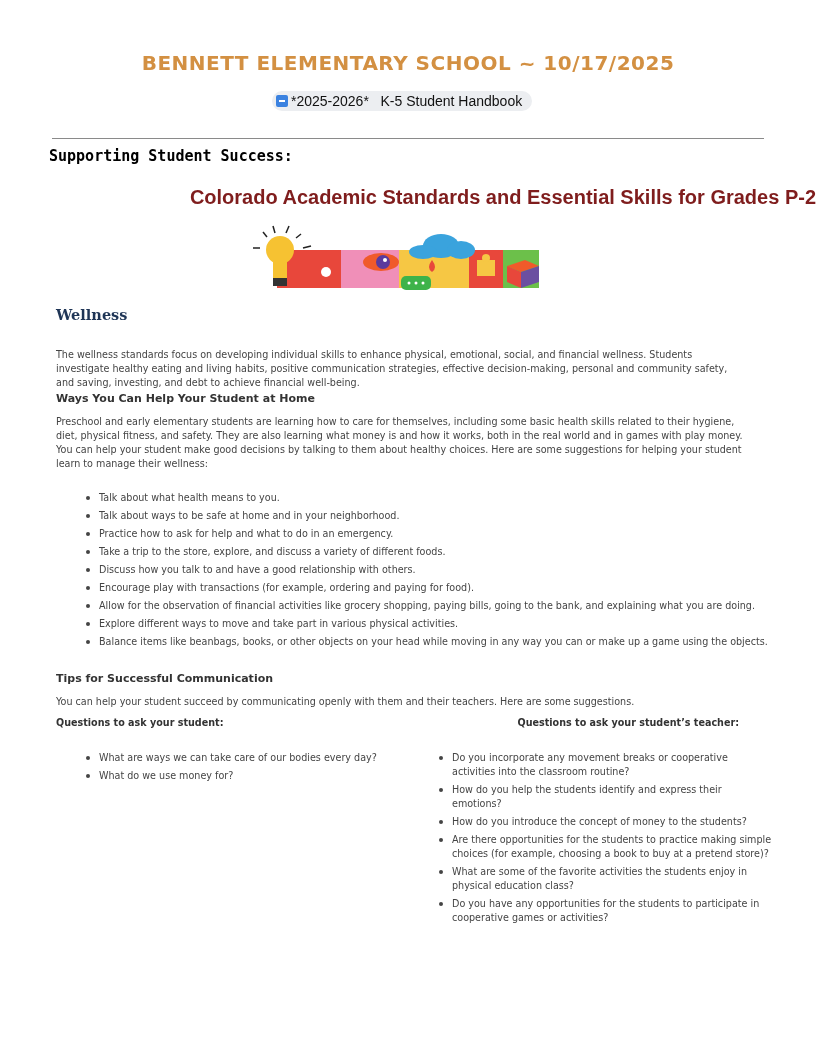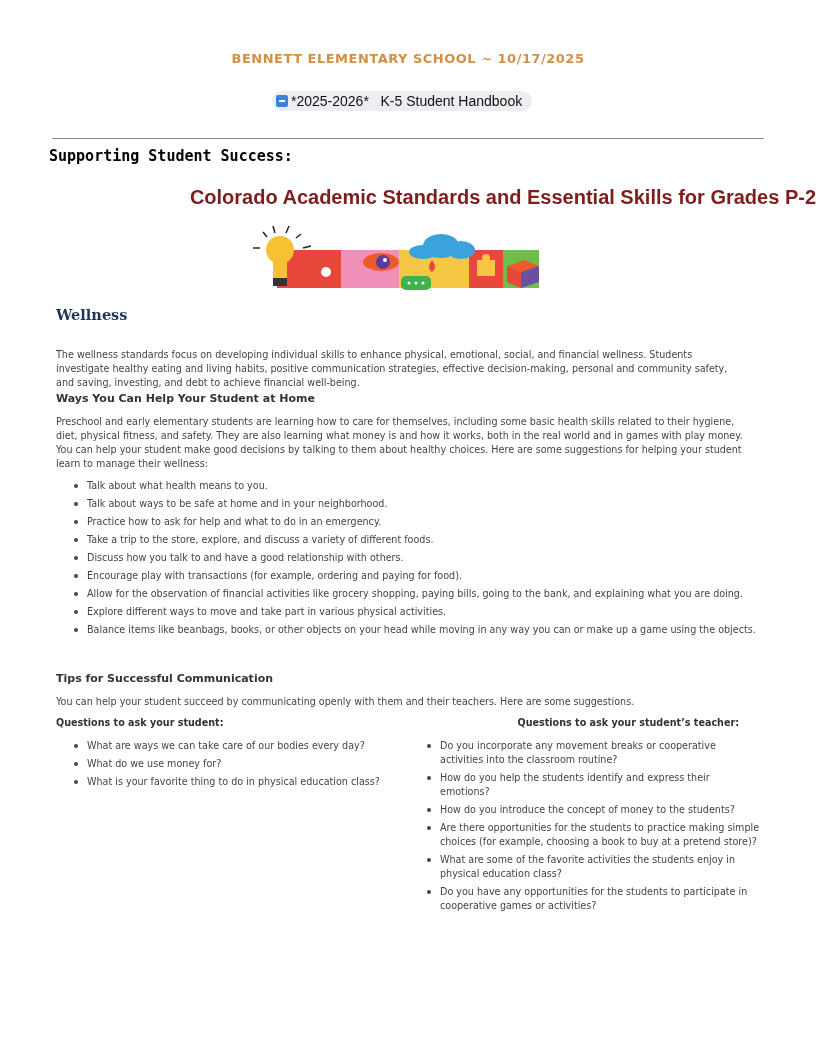--- a/index.html
+++ b/index.html
@@ -1,20 +1,20 @@
 <!DOCTYPE html>
 <html><head>
   <meta charset="utf-8">
   <style>
     html, body { margin: 0; padding: 0; background: #ffffff; }
     body { width: 816px; height: 1056px; position: relative; overflow: hidden; font-family: "DejaVu Sans", sans-serif; color: #333; }
 
     .school-header {
       position: absolute; top: 51px; left: 0; width: 816px; text-align: center;
-      font-family: "DejaVu Sans", sans-serif; font-weight: bold; font-size: 13px;
+      font-family: "DejaVu Sans", sans-serif; font-weight: bold; font-size: 20px;
       color: #d39042; letter-spacing: 0.5px;
     }
     .handbook-chip {
       position: absolute; top: 91px; left: 272px; height: 20px;
       background: #eceef1; border-radius: 10px; padding: 0 10px 0 4px;
       display: flex; align-items: center; gap: 3px;
       font-family: "Liberation Sans", sans-serif; font-size: 14px; color: #111;
     }
     .chip-icon {
       width: 12px; height: 12px; background: #3b82e0; border-radius: 2px;
@@ -34,21 +34,21 @@
       font-family: "Liberation Sans", sans-serif; font-weight: bold; font-size: 20px; color: #7f1d1d;
     }
 
     .banner { position: absolute; top: 224px; left: 251px; width: 292px; height: 68px; }
 
     .content { position: absolute; left: 56px; width: 690px; font-family: "DejaVu Sans", sans-serif; }
     .h2 { font-family: "DejaVu Serif", serif; font-weight: bold; font-size: 14.5px; color: #1f3556; }
     .para { font-size: 9.6px; line-height: 14px; color: #444; }
     .h3 { font-size: 11px; font-weight: bold; color: #333; }
     .h4 { font-size: 9.6px; font-weight: bold; color: #333; }
-    ul.bullets { margin: 0; padding: 0 0 0 31px; list-style: none; }
+    ul.bullets { margin: 12px; padding: 0 0 0 31px; list-style: none; }
     ul.bullets li { position: relative; font-size: 9.6px; line-height: 14px; color: #444; margin-bottom: 4px; }
     ul.bullets li::before { content: ""; position: absolute; left: -13px; top: 5px; width: 4px; height: 4px; border-radius: 50%; background: #444; }
 
     #wellness-title { top: 306px; }
     #wellness-intro { top: 333px; margin-top: 15px; }
     #ways-title { top: 392px; }
     #ways-intro { top: 415px; }
     #ways-list { top: 479px; }
     #tips-title { top: 672px; }
     #tips-intro { top: 695px; }
@@ -142,21 +142,20 @@
   <li>Balance items like beanbags, books, or other objects on your head while moving in any way you can or make up a game using the objects.</li>
 </ul>
 
 <div class="content h3" id="tips-title">Tips for Successful Communication</div>
 <div class="content para" id="tips-intro">You can help your student succeed by communicating openly with them and their teachers. Here are some suggestions.</div>
 
 <div class="content h4" id="student-q-title">Questions to ask your student:</div>
 <ul class="content bullets" id="student-q-list">
   <li>What are ways we can take care of our bodies every day?</li>
   <li>What do we use money for?</li>
-  <li>What is your favorite thing to do in physical education class?</li>
 </ul>
 
 <div class="content h4" id="teacher-q-title">Questions to ask your student’s teacher:</div>
 <ul class="content bullets" id="teacher-q-list">
   <li>Do you incorporate any movement breaks or cooperative activities into the classroom routine?</li>
   <li>How do you help the students identify and express their emotions?</li>
   <li>How do you introduce the concept of money to the students?</li>
   <li>Are there opportunities for the students to practice making simple choices (for example, choosing a book to buy at a pretend store)?</li>
   <li>What are some of the favorite activities the students enjoy in physical education class?</li>
   <li>Do you have any opportunities for the students to participate in cooperative games or activities?</li>

